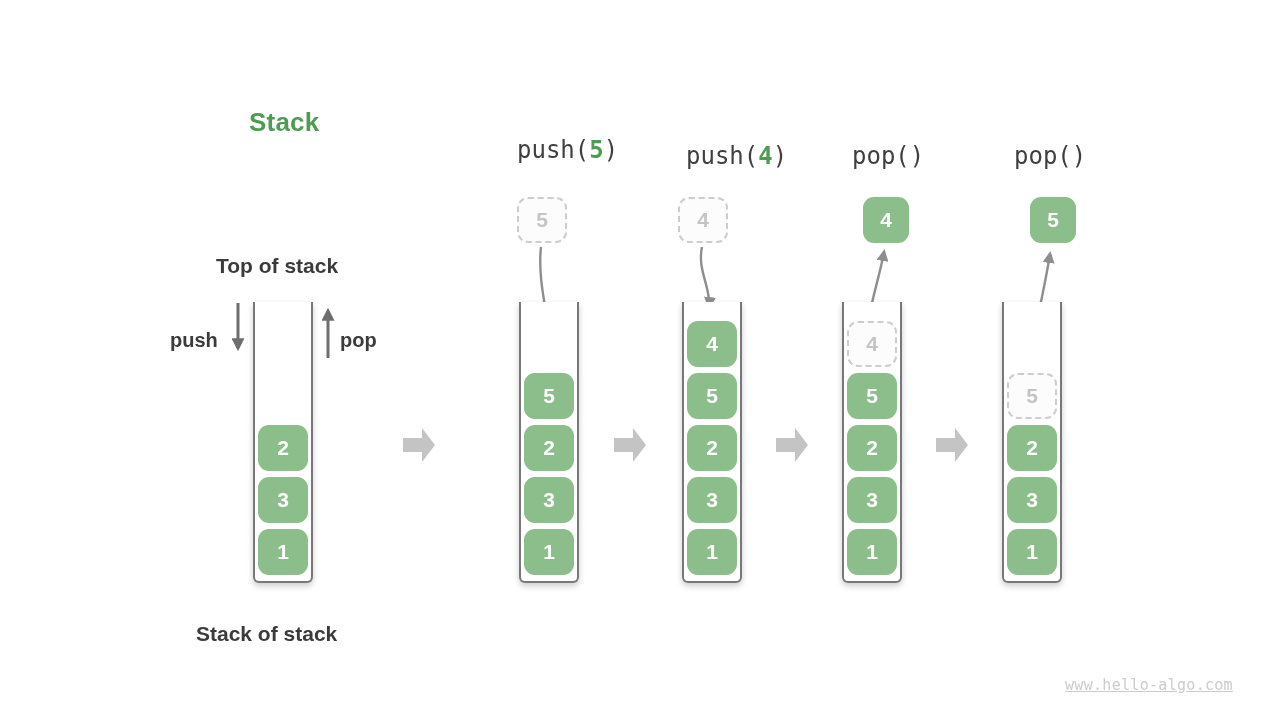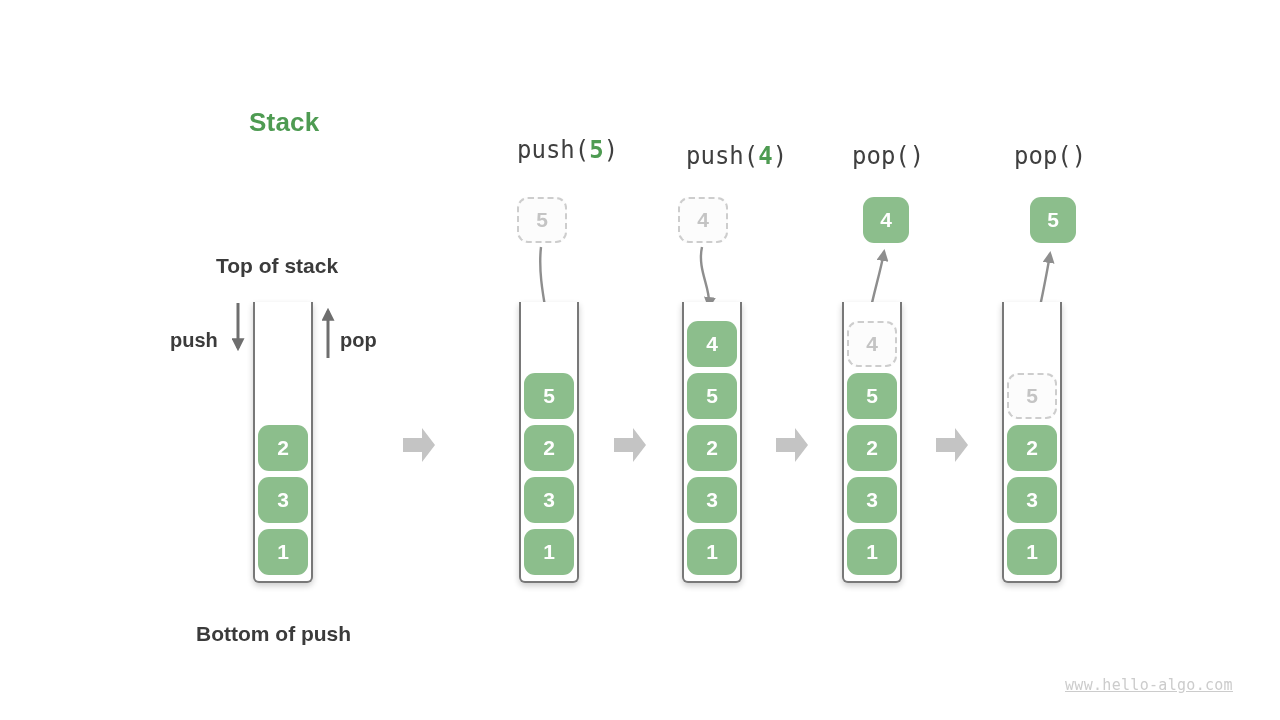--- a/index.html
+++ b/index.html
@@ -24,21 +24,21 @@
 </style>
 </head>
 <body>
 
 <div class="canvas">
 
   <div class="abs title" style="left:249px;top:107px;">Stack</div>
   <div class="abs lbl" style="left:216px;top:246px;">Top of stack</div>
   <div class="abs lbl small" style="left:170px;top:321px;">push</div>
   <div class="abs lbl small" style="left:340px;top:321px;">pop</div>
-  <div class="abs lbl" style="left:196px;top:614px;">Bottom of push</div>
+  <div class="abs lbl" style="left:196px;top:614px;">Stack of stack</div>
 
   <div class="abs op" style="left:517px;top:136px;"><span>push(</span><span class="arg">5</span><span>)</span></div>
   <div class="abs op" style="left:686px;top:142px;"><span>push(</span><span class="arg">4</span><span>)</span></div>
   <div class="abs op" style="left:852px;top:142px;"><span>pop(</span><span class="arg"></span><span>)</span></div>
   <div class="abs op" style="left:1014px;top:142px;"><span>pop(</span><span class="arg"></span><span>)</span></div>
 
   <svg class="layer" width="1280" height="720" viewBox="0 0 1280 720">
     <defs>
       <marker id="ah-gray" viewBox="0 0 10 10" refX="7.5" refY="5" markerWidth="12" markerHeight="12" markerUnits="userSpaceOnUse" orient="auto">
           <path d="M0 0 L10 5 L0 10 Z" fill="#8e8e8e"></path>

